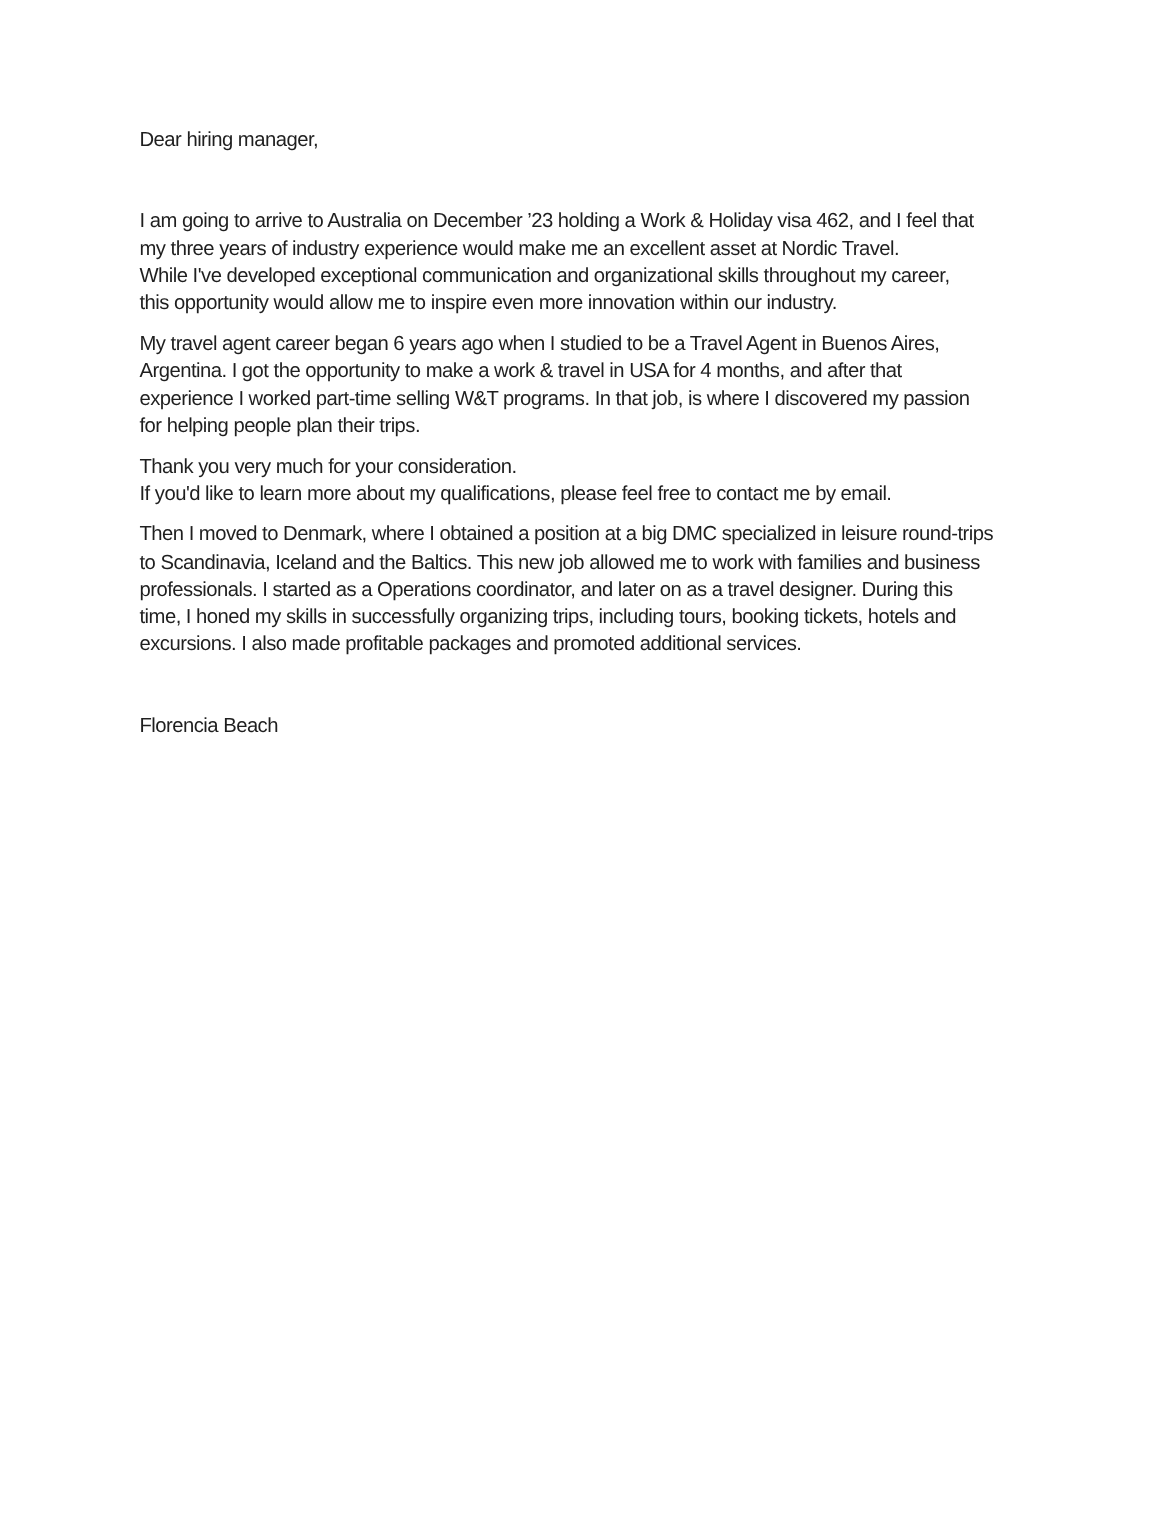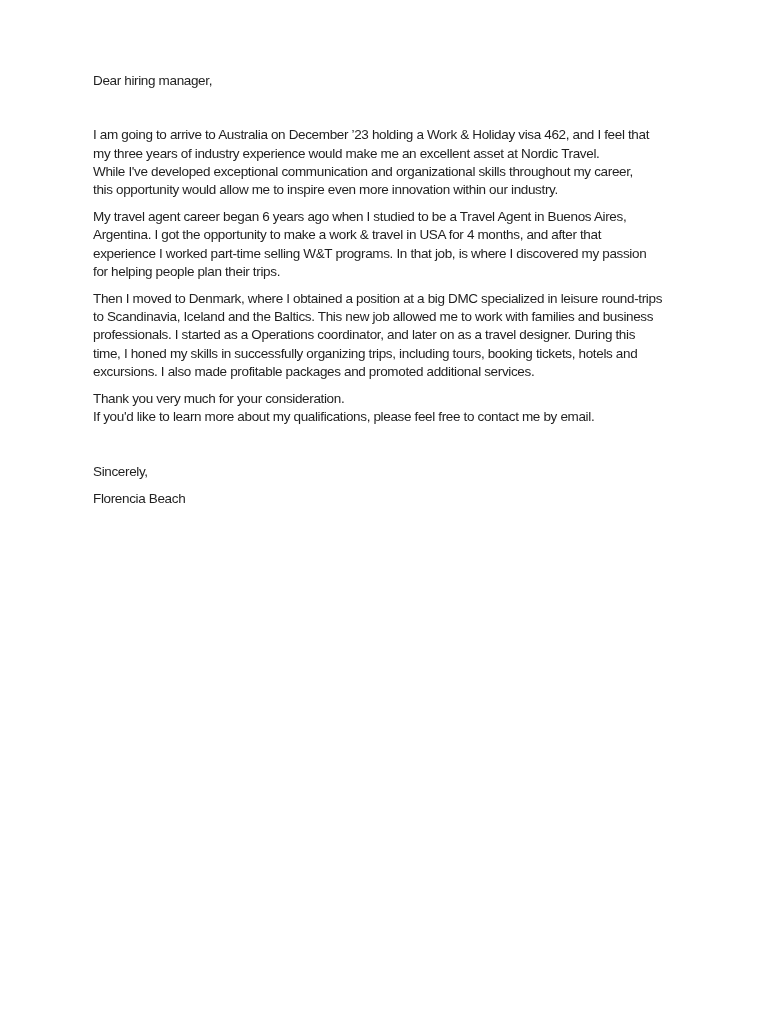--- a/index.html
+++ b/index.html
@@ -9,21 +9,21 @@
   }
   .page {
     position: relative;
     width: 768px;
     height: 1024px;
     background: #ffffff;
     overflow: hidden;
   }
   .letter {
     position: absolute;
-    top: 72px;
+    top: 84px;
     left: 93px;
     right: 93px;
     font-family: "Liberation Sans", sans-serif;
     font-size: 13.5px;
     line-height: 18.2px;
     letter-spacing: -0.35px;
     color: #1f1f1f;
     text-align: left;
   }
   .para {
@@ -48,29 +48,28 @@
 my three years of industry experience would make me an excellent asset at Nordic Travel.
 While I've developed exceptional communication and organizational skills throughout my career,
 this opportunity would allow me to inspire even more innovation within our industry.</p>
 
     <p class="para">My travel agent career began 6 years ago when I studied to be a Travel Agent in Buenos Aires,
 Argentina. I got the opportunity to make a work &amp; travel in USA for 4 months, and after that
 experience I worked part-time selling W&amp;T programs. In that job, is where I discovered my passion
 for helping people plan their trips.</p>
 
 
+    <p class="para">Thank you very much for your consideration.
+If you'd like to learn more about my qualifications, please feel free to contact me by email.</p>
+
     <p class="para">Then I moved to Denmark, where I obtained a position at a big DMC specialized in leisure round-trips
 to Scandinavia, Iceland and the Baltics. This new job allowed me to work with families and business
 professionals. I started as a Operations coordinator, and later on as a travel designer. During this
 time, I honed my skills in successfully organizing trips, including tours, booking tickets, hotels and
 excursions. I also made profitable packages and promoted additional services.</p>
 
-    <p class="para">Thank you very much for your consideration.
-If you'd like to learn more about my qualifications, please feel free to contact me by email.</p>
-
     <p class="para blank"></p>
 
-    <p class="para">Sincerely,</p>
 
     <p class="para">Florencia Beach</p>
 
   </div>
 </div>
 
 </body></html>

